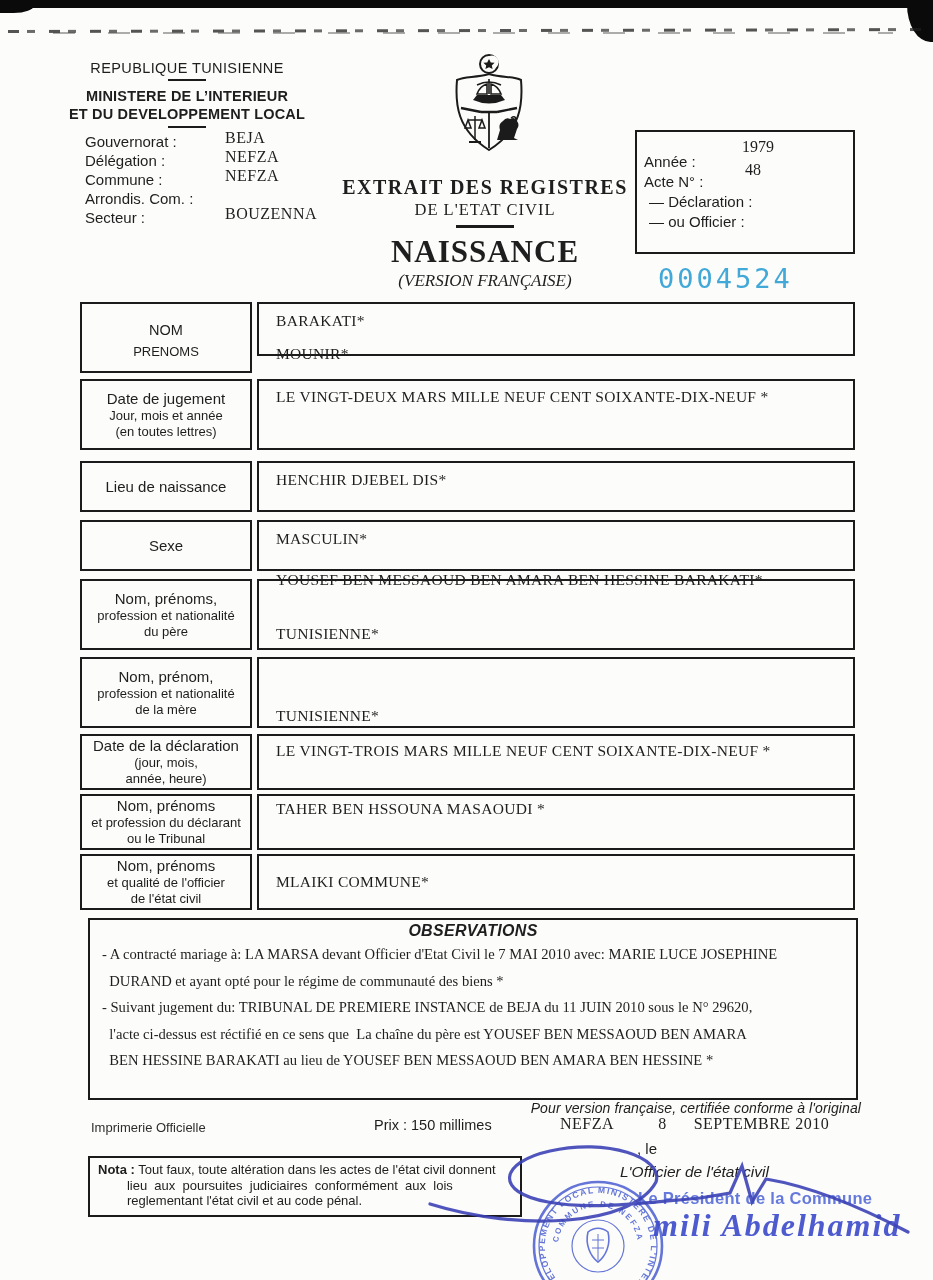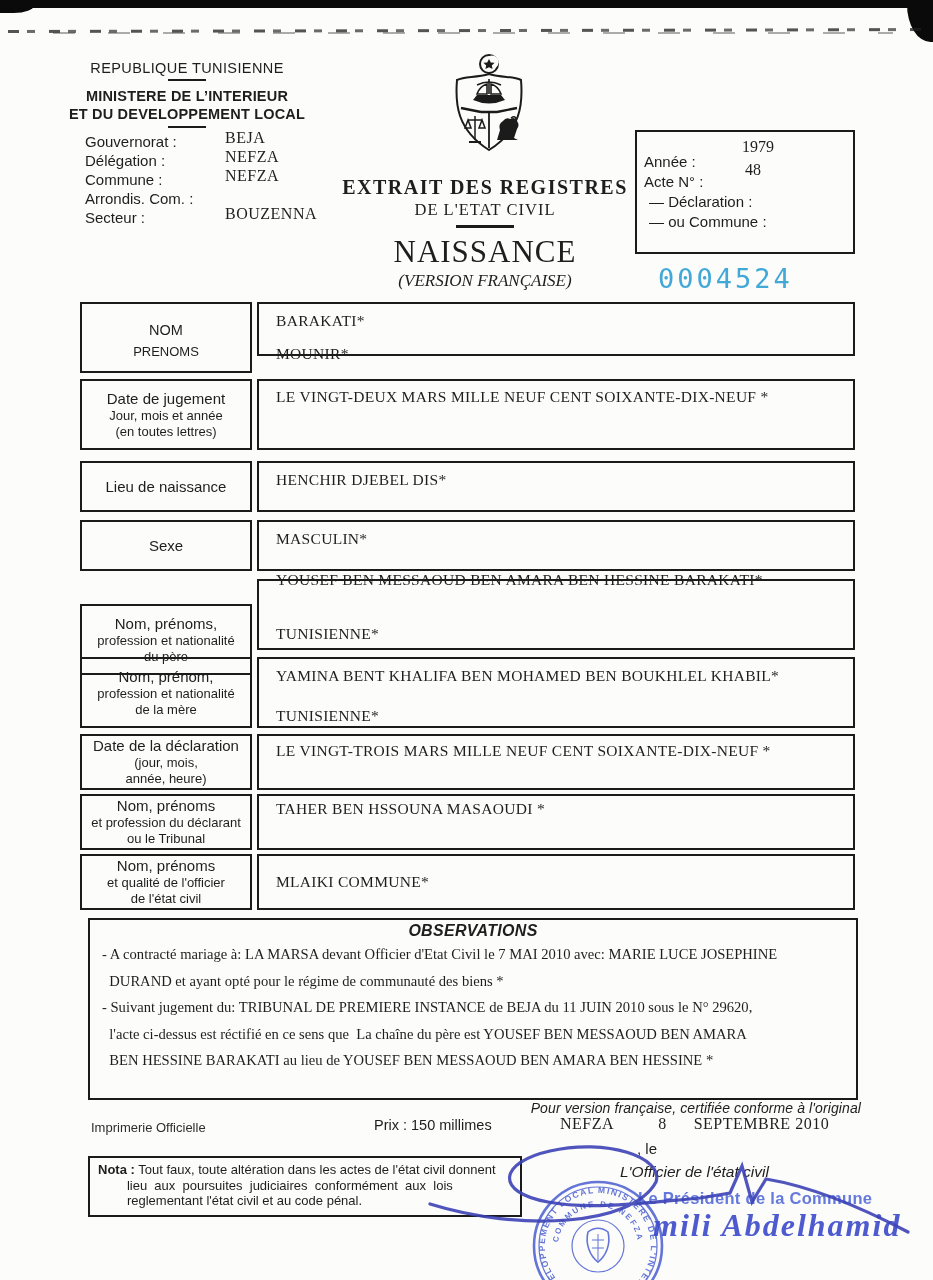--- a/index.html
+++ b/index.html
@@ -23,21 +23,21 @@
   .hl2{font-size:14.5px;font-weight:bold;letter-spacing:.2px;line-height:18px;}
   .hdr-fields{position:absolute;left:85px;top:131px;width:300px;font-size:15px;}
   .hf-row{position:relative;height:19px;}
   .hf-label{position:absolute;left:0;top:2px;}
   .hf-value{position:absolute;left:140px;top:-2px;font-family:"Liberation Serif",serif;font-size:16px;letter-spacing:.5px;}
   .emblem{position:absolute;left:435px;top:52px;width:108px;height:122px;}
   .hdr-center{position:absolute;left:330px;top:176px;width:310px;text-align:center;font-family:"Liberation Serif",serif;}
   .hc1{font-size:20px;font-weight:bold;letter-spacing:1.5px;white-space:nowrap;}
   .hc2{font-size:16.5px;letter-spacing:1px;margin-top:1px;}
   .hc-rule{width:58px;height:2.5px;background:#1b1b1b;margin:5px auto 6px auto;}
-  .hc3{font-size:31px;font-weight:normal;letter-spacing:1px;}
+  .hc3{font-size:31px;font-weight:bold;letter-spacing:1px;}
   .hc4{font-size:17px;font-style:italic;margin-top:1px;}
   .acte-box{position:absolute;left:635px;top:130px;width:216px;height:120px;border:2px solid #1b1b1b;font-size:15px;}
   .ab-annee-lab{position:absolute;left:7px;top:21px;}
   .ab-annee-val{position:absolute;left:105px;top:6px;font-family:"Liberation Serif",serif;font-size:16px;}
   .ab-acte-lab{position:absolute;left:7px;top:41px;}
   .ab-acte-val{position:absolute;left:108px;top:29px;font-family:"Liberation Serif",serif;font-size:16px;}
   .ab-dec{position:absolute;left:12px;top:61px;}
   .ab-jug{position:absolute;left:12px;top:81px;}
   .serial{position:absolute;left:658px;top:263px;font-family:"DejaVu Sans Mono",monospace;font-size:27px;letter-spacing:3px;color:#41a8d8;}
   
@@ -143,21 +143,21 @@
     <div class="hc3">NAISSANCE</div>
     <div class="hc4">(VERSION FRANÇAISE)</div>
   </div>
 
   <div class="acte-box">
     <div class="ab-annee-lab">Année :</div>
     <div class="ab-annee-val">1979</div>
     <div class="ab-acte-lab">Acte N° :</div>
     <div class="ab-acte-val">48</div>
     <div class="ab-dec">— Déclaration :</div>
-    <div class="ab-jug">— ou Commune :</div>
+    <div class="ab-jug">— ou Officier :</div>
   </div>
 
   <div class="serial">0004524</div>
 
   <div id="form-rows">
       <div class="row-label row0" style="top: 302px; height: 71px;">
         <div class="lab-l1">NOM</div>
         <div class="lab-sm">PRENOMS</div>
       </div>
       <div class="row-value" style="top: 302px; height: 54px;">
@@ -177,36 +177,35 @@
       </div>
       <div class="row-value" style="top: 461px; height: 51px;">
         <div class="val-line" style="top: 8px;">HENCHIR DJEBEL DIS*</div>
       </div>
       <div class="row-label row3" style="top: 520px; height: 51px;">
         <div class="lab-l1">Sexe</div>
       </div>
       <div class="row-value" style="top: 520px; height: 51px;">
         <div class="val-line" style="top: 8px;">MASCULIN*</div>
       </div>
-      <div class="row-label row4" style="top: 604px; height: 71px;">
+      <div class="row-label row4" style="top: 579px; height: 71px;">
         <div class="lab-l1">Nom, prénoms,</div>
         <div class="lab-sm">profession et  nationalité</div>
         <div class="lab-sm">du père</div>
       </div>
       <div class="row-value" style="top: 579px; height: 71px;">
         <div class="val-line" style="top: -10px;">YOUSEF BEN MESSAOUD BEN AMARA BEN HESSINE BARAKATI*</div>
         <div class="val-line" style="top: 44px;">TUNISIENNE*</div>
       </div>
       <div class="row-label row5" style="top: 657px; height: 71px;">
         <div class="lab-l1">Nom, prénom,</div>
         <div class="lab-sm">profession et  nationalité</div>
         <div class="lab-sm">de la mère</div>
       </div>
       <div class="row-value" style="top: 657px; height: 71px;">
-        <div class="val-line" style="top: 8px;">YAMINA BENT KHALIFA BEN MOHAMED BEN BOUKHLEL KHABIL*</div>
         <div class="val-line" style="top: 48px;">TUNISIENNE*</div>
       </div>
       <div class="row-label row6" style="top: 734px; height: 56px;">
         <div class="lab-l1">Date de la déclaration</div>
         <div class="lab-sm">(jour, mois,</div>
         <div class="lab-sm">année, heure)</div>
       </div>
       <div class="row-value" style="top: 734px; height: 56px;">
         <div class="val-line" style="top: 6px;">LE VINGT-TROIS MARS  MILLE  NEUF CENT SOIXANTE-DIX-NEUF *</div>
       </div>

